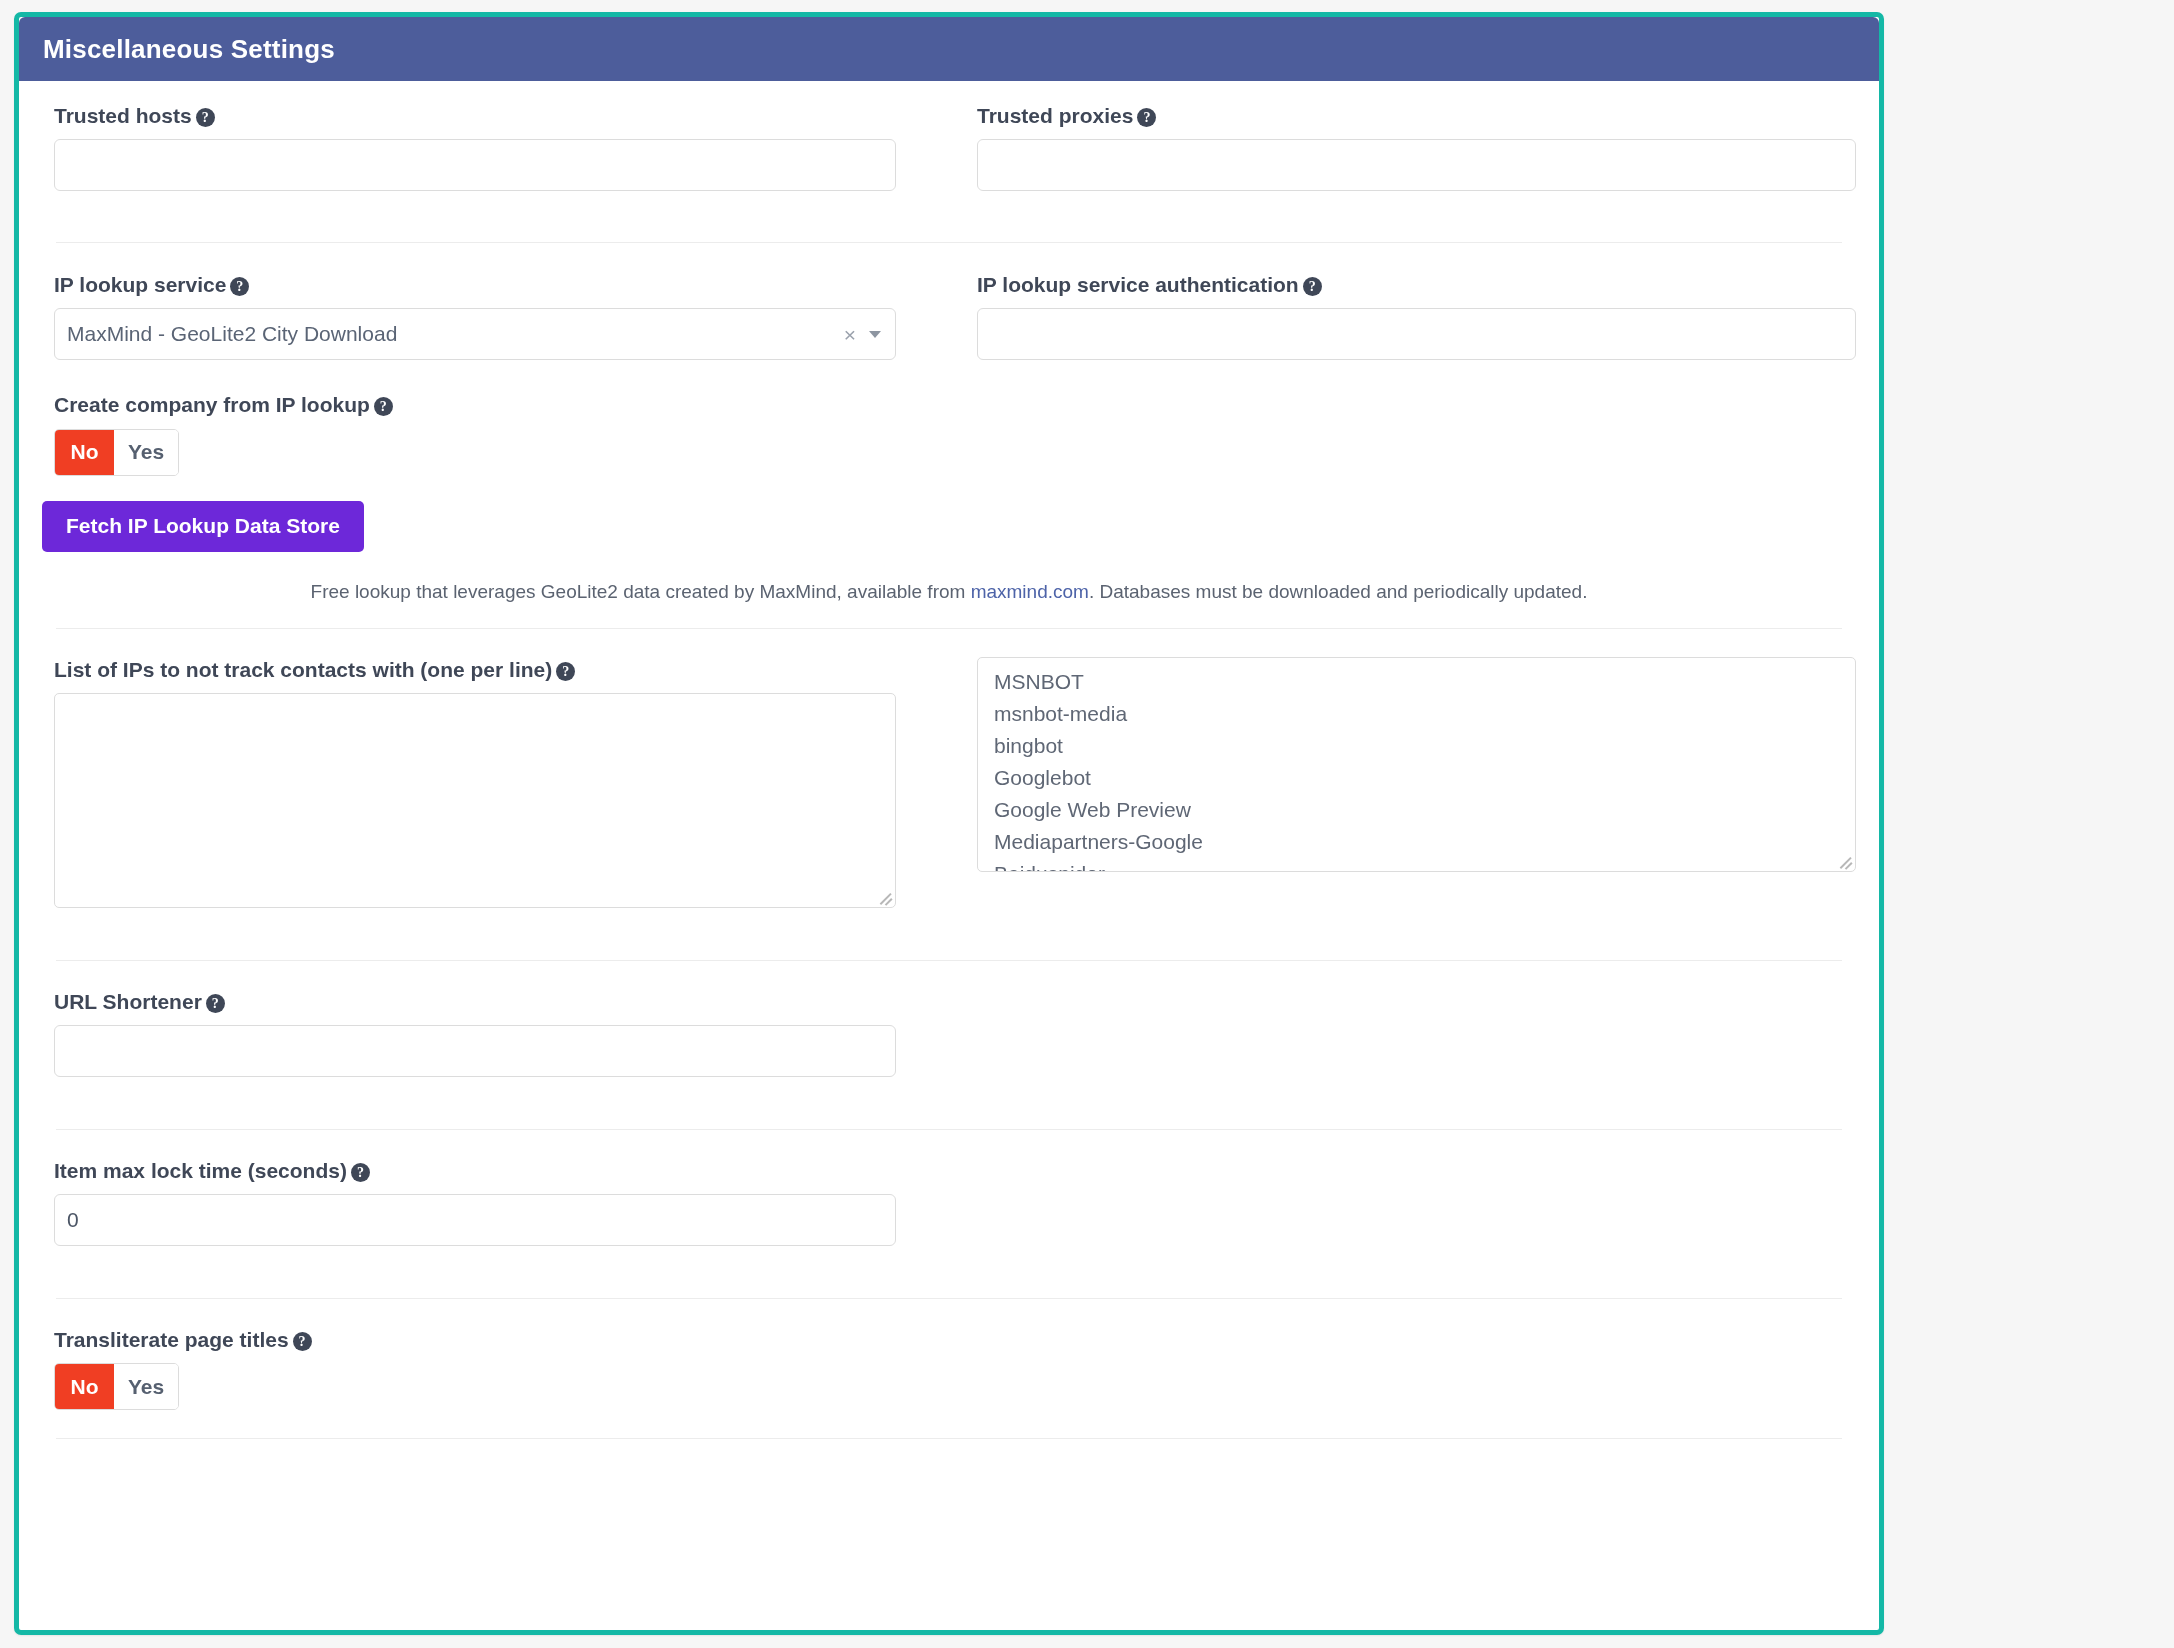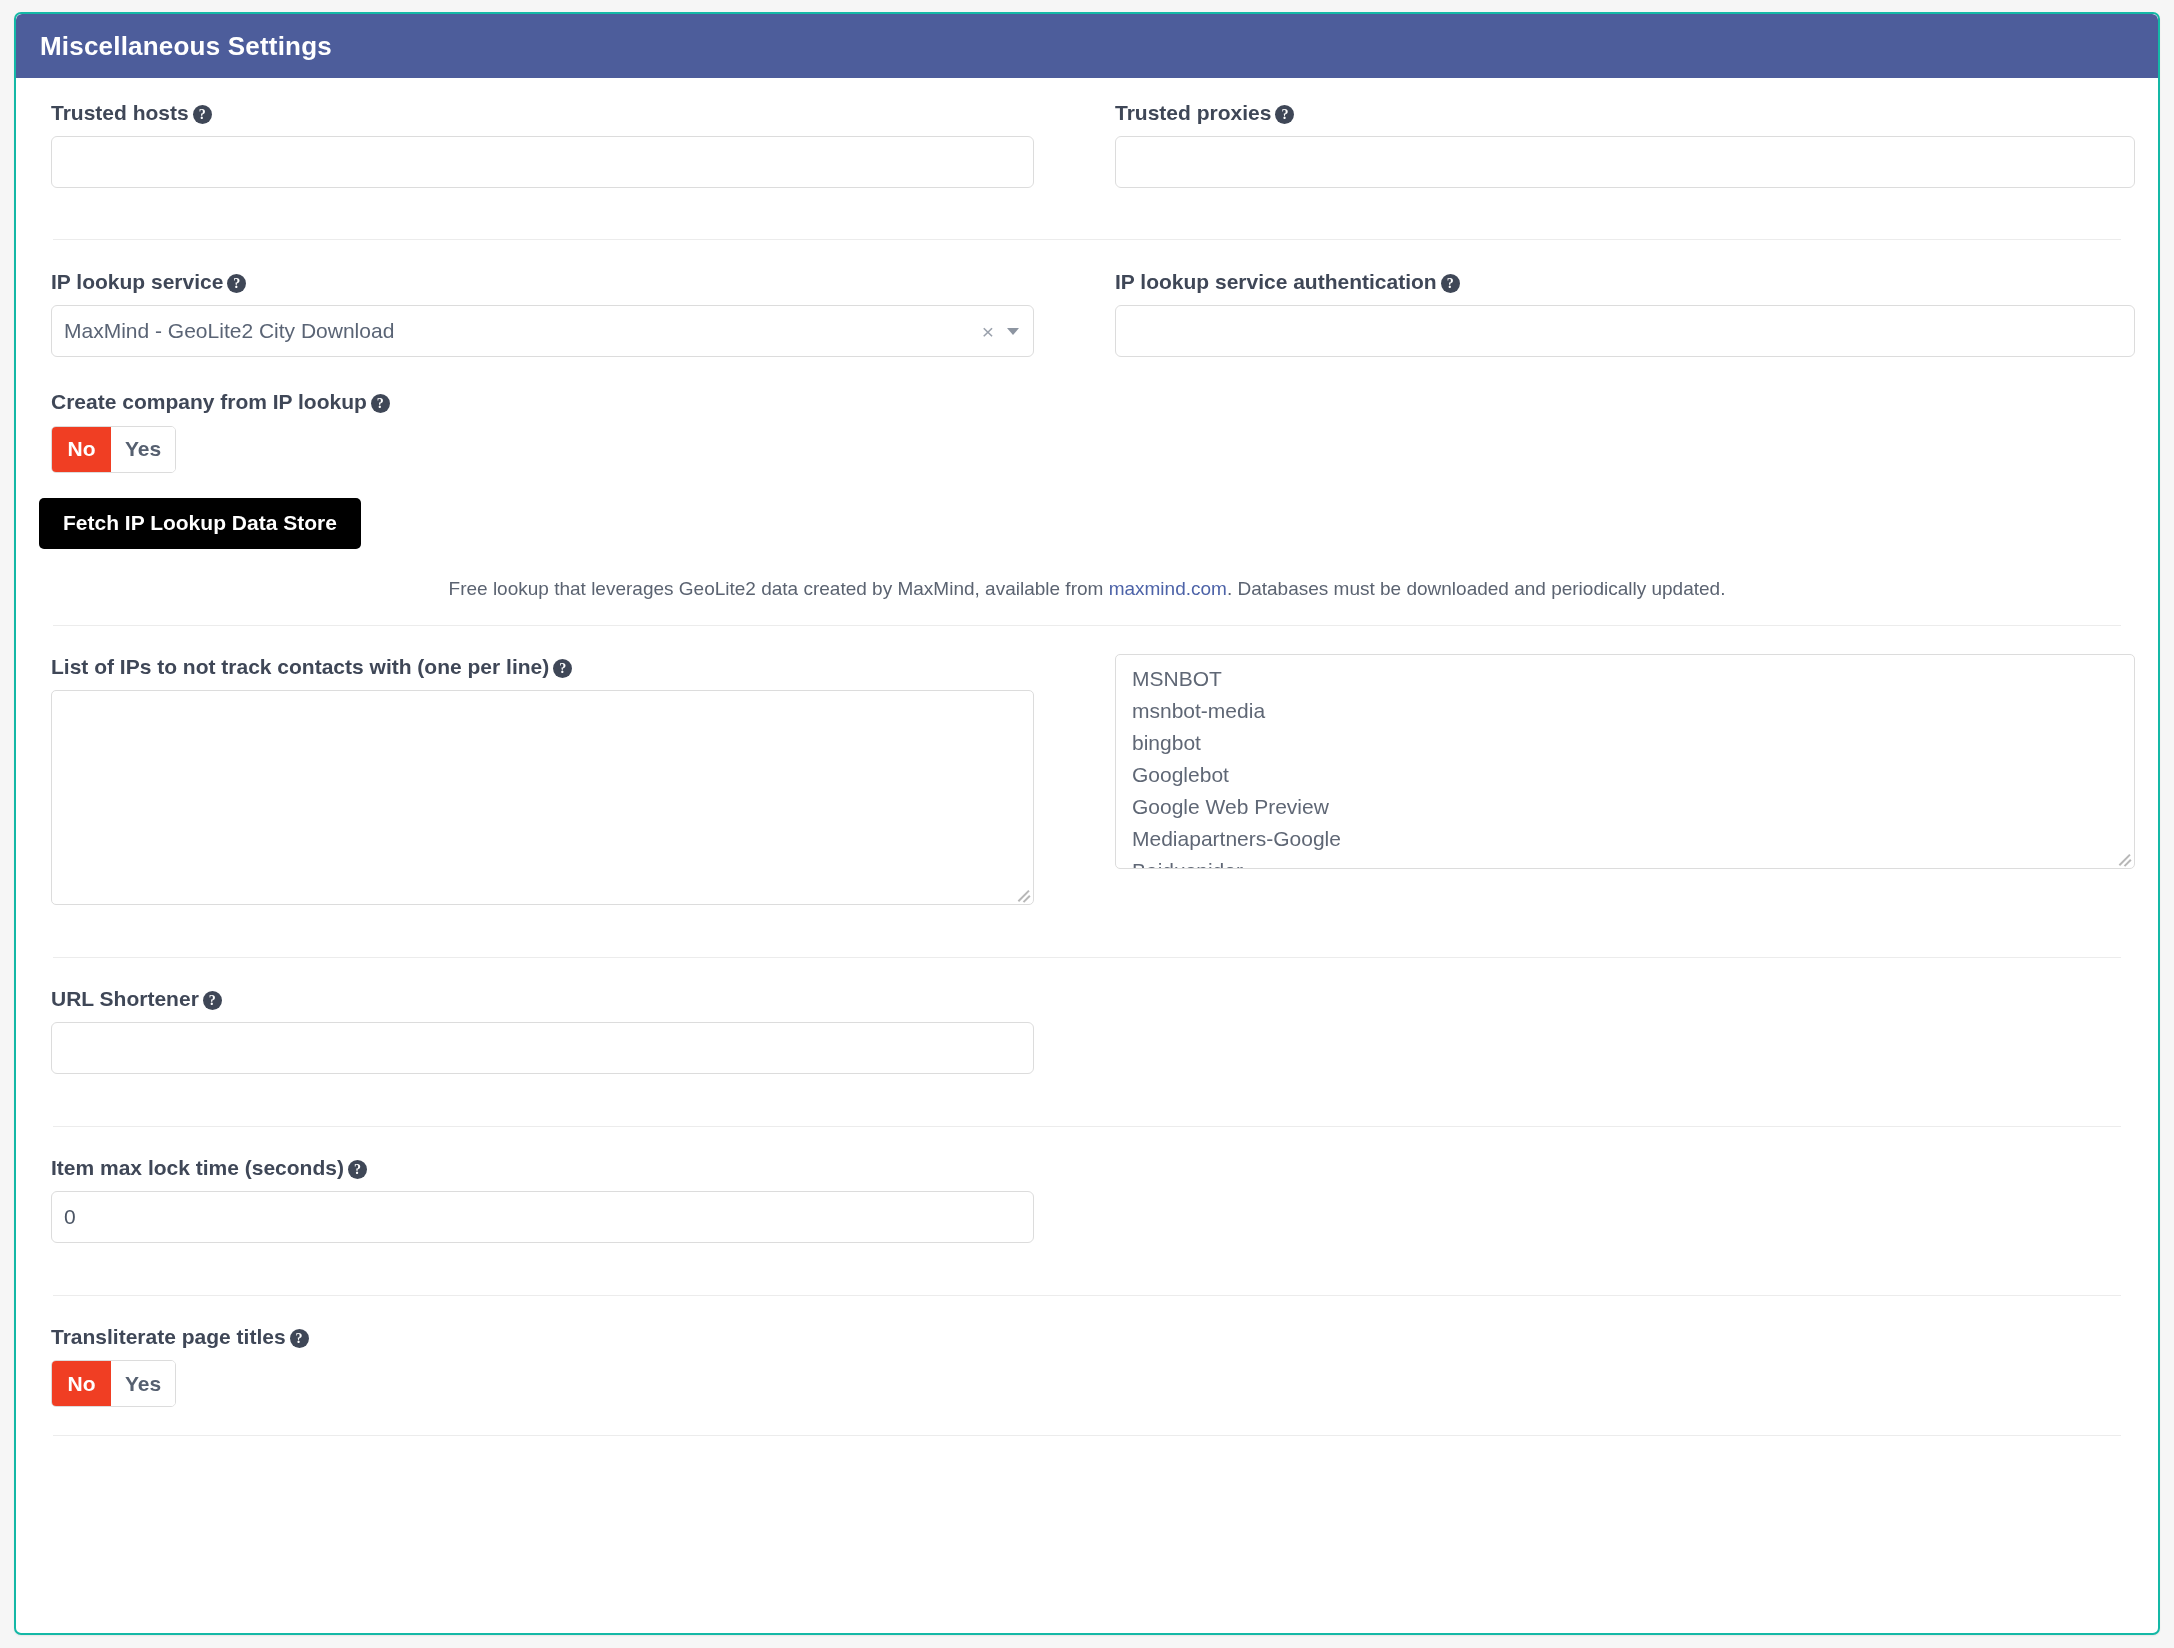--- a/index.html
+++ b/index.html
@@ -9,23 +9,23 @@
     font-family: "Liberation Sans", sans-serif;
   }
   body {
     width: 2174px; height: 1648px;
     overflow: hidden;
   }
 
   .panel {
     position: absolute;
     left: 14px; top: 12px;
-    width: 2146px; height: 1623px;
+    width: 1870px; height: 1623px;
     background: #ffffff;
-    border: 2px solid #14b8a6;
+    border: 5px solid #14b8a6;
     border-radius: 7px;
     box-shadow: 0 1px 2px rgba(0,0,0,0.07);
     overflow: hidden;
   }
 
   .panel-header {
     height: 64px;
     background: #4d5d9b;
     border-top-left-radius: 6px;
     border-top-right-radius: 6px;
@@ -157,21 +157,21 @@
   }
 
   .btn-fetch {
     display: inline-flex;
     align-items: center;
     justify-content: center;
     height: 51px;
     padding: 0 24px;
     border: none;
     border-radius: 5px;
-    background: #000000;
+    background: #6d28d9;
     color: #ffffff;
     font-size: 21px;
     font-weight: bold;
     cursor: pointer;
     font-family: "Liberation Sans", sans-serif;
   }
 
   .helptext {
     text-align: center;
     font-size: 19px;

